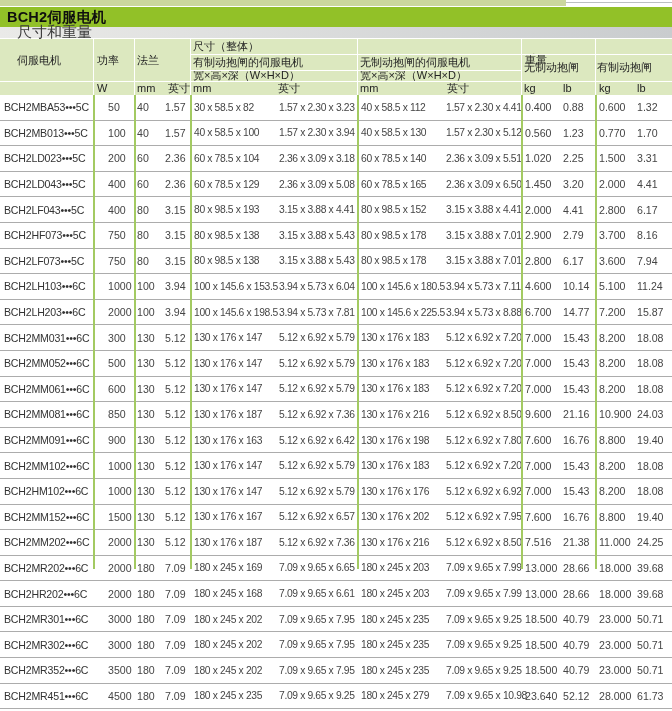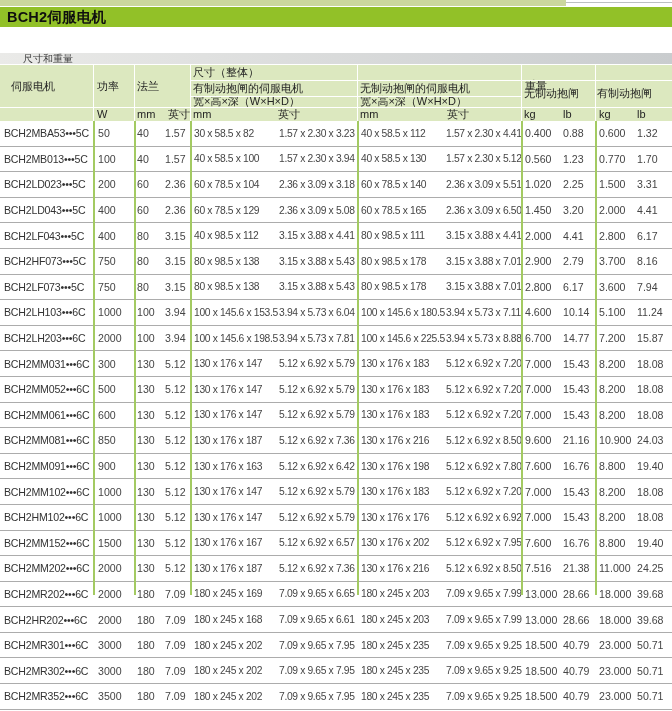--- a/index.html
+++ b/index.html
@@ -19,33 +19,33 @@
   .titlebar{
     height:20px;background:#92C128;color:#0f0f0f;
     display:flex;align-items:center;padding-left:7px;box-sizing:border-box;
     font-size:14.5px;font-weight:bold;letter-spacing:.2px;
   }
 
   
   .subtitlebar{
     height:12px;border-bottom:1px solid #ffffff;
     background:linear-gradient(to right,#EAEAE8,#C9CCCE);
-    display:flex;align-items:center;padding-left:23px;box-sizing:border-box;
-    font-size:10px;color:#3a3a3a;margin-top:26px;
+    display:flex;align-items:center;padding-left:17px;box-sizing:border-box;
+    font-size:15px;color:#3a3a3a;
   }
 
   
   .thead{
     position:relative;height:56px;background:#DCE8BF;color:#242424;font-size:11px;
     display:grid;
     grid-template-columns:93px 41px 29px 27px 87px 80px 87px 77px 37px 37px 37px 40px;
     grid-template-rows:15px 16px 11px 14px;
   }
   .hc{display:flex;align-items:center;white-space:nowrap;overflow:visible;}
-  .h-servo  {grid-row:1/4;grid-column:1;padding-left:11px;}
+  .h-servo  {grid-row:1/4;grid-column:1;padding-left:17px;}
   .h-power  {grid-row:1/4;grid-column:2;padding-left:4px;}
   .h-flange {grid-row:1/4;grid-column:3/5;padding-left:3px;}
   .h-dims   {grid-row:1;grid-column:5/9;padding-left:3px;}
   .h-weight {grid-row:1;grid-column:9/13;padding-left:4px;margin-top:20px;}
   .h-wbm    {grid-row:2;grid-column:5/7;padding-left:3px;}
   .h-nbm    {grid-row:2;grid-column:7/9;padding-left:3px;}
   .h-wnb    {grid-row:2/4;grid-column:9/11;padding-left:3px;}
   .h-wwb    {grid-row:2/4;grid-column:11/13;padding-left:2px;}
   .h-whd1   {grid-row:3;grid-column:5/7;padding-left:3px;}
   .h-whd2   {grid-row:3;grid-column:7/9;padding-left:3px;}
@@ -64,21 +64,21 @@
   
   .tbody{position:relative;height:474px;background:#ffffff;}
   .trow{
     display:grid;
     grid-template-columns:93px 41px 29px 27px 87px 80px 87px 77px 37px 37px 37px 40px;
     height:25.6px;box-sizing:border-box;border-bottom:1px solid #ACACAC;
     align-items:center;font-size:10.6px;color:#454545;white-space:nowrap;
   }
   .trow span{overflow:visible;display:block;}
   .c0{padding-left:4px;color:#333333;letter-spacing:-.2px;}
-  .c1{padding-left:5px;}
+  .c1{padding-left:15px;}
   .c2{padding-left:3px;}
   .c3{padding-left:2px;}
   .c4,.c6{padding-left:4px;font-size:10.3px;letter-spacing:-.35px;}
   .c5,.c7{padding-left:2px;font-size:10.3px;letter-spacing:-.35px;}
   .c8{padding-left:4px;}
   .c9{padding-left:5px;}
   .c10{padding-left:4px;}
   .c11{padding-left:5px;}
 
   
@@ -193,23 +193,23 @@
         <span class="c8">1.450</span>
         <span class="c9">3.20</span>
         <span class="c10">2.000</span>
         <span class="c11">4.41</span>
       </div>
       <div class="trow">
         <span class="c0">BCH2LF043•••5C</span>
         <span class="c1">400</span>
         <span class="c2">80</span>
         <span class="c3">3.15</span>
-        <span class="c4">40 x 98.5 x 112</span>
+        <span class="c4">80 x 98.5 x 193</span>
         <span class="c5">3.15 x 3.88 x 4.41</span>
-        <span class="c6">80 x 98.5 x 111</span>
+        <span class="c6">80 x 98.5 x 152</span>
         <span class="c7">3.15 x 3.88 x 4.41</span>
         <span class="c8">2.000</span>
         <span class="c9">4.41</span>
         <span class="c10">2.800</span>
         <span class="c11">6.17</span>
       </div>
       <div class="trow">
         <span class="c0">BCH2HF073•••5C</span>
         <span class="c1">750</span>
         <span class="c2">80</span>

